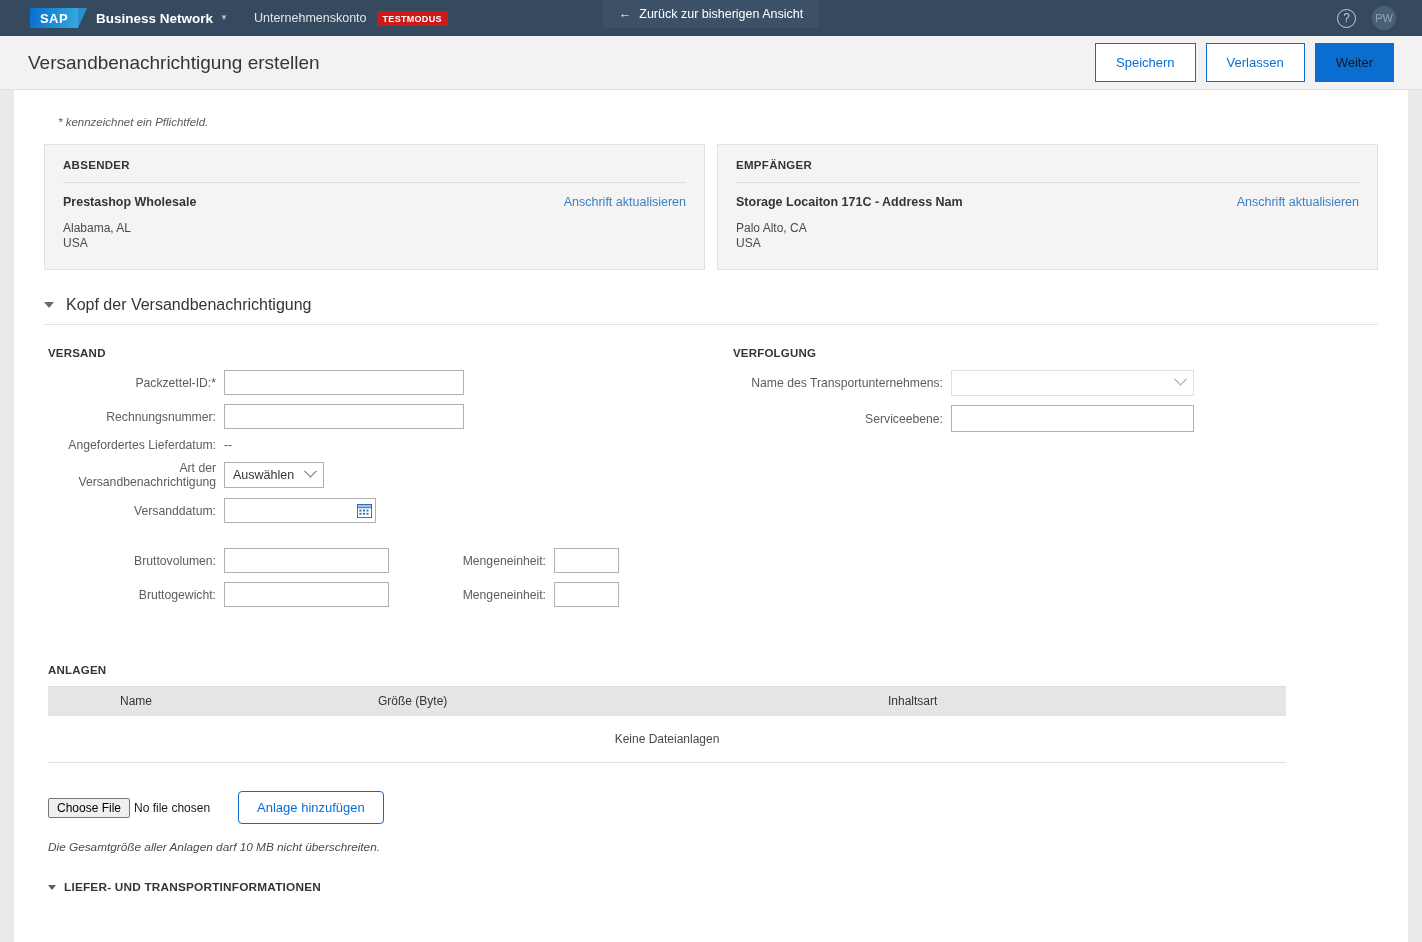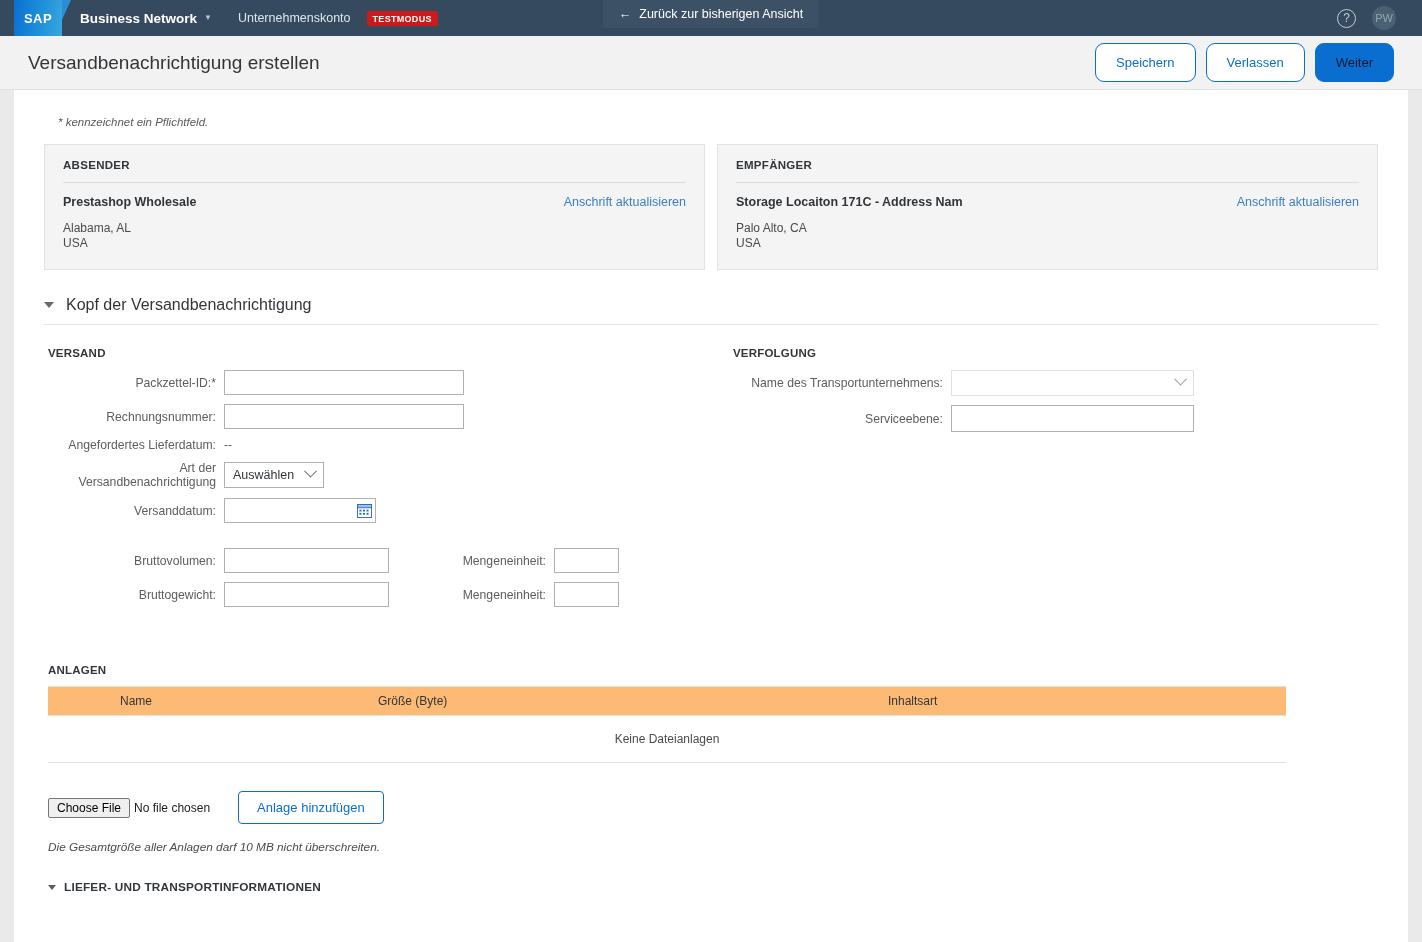--- a/index.html
+++ b/index.html
@@ -14,27 +14,28 @@
   
   .topbar {
     position: relative;
     height: 36px;
     background: #354a5f;
     display: flex;
     align-items: center;
     padding: 0 14px;
   }
   .sap-logo {
-    width: 48px; height: 36px;
+    width: 48px; height: 20px;
     background: linear-gradient(100deg, #0a6ed1 0%, #1e90d8 55%, #3aa7e0 100%);
     color: #fff;
     font-size: 13px;
     font-weight: bold;
     letter-spacing: .5px;
     display: flex; align-items: center; justify-content: center;
+    margin-left: 16px;
     position: relative;
     font-family: "Liberation Sans", sans-serif;
   }
   .sap-logo::after {
     content: "";
     position: absolute;
     right: -9px; top: 0;
     border-top: 20px solid #2a8ed4;
     border-right: 9px solid transparent;
   }
@@ -56,21 +57,21 @@
     margin-left: 26px;
   }
   .testmode {
     background: #cc1919;
     color: #fff;
     font-size: 9px;
     font-weight: bold;
     letter-spacing: .3px;
     padding: 3px 6px 2px;
     border-radius: 2px;
-    margin-left: 16px;
+    margin-left: 10px;
   }
   .backbtn {
     position: absolute;
     left: 50%;
     transform: translateX(-50%);
     top: 0;
     background: #3c5166;
     color: #fff;
     font-size: 12.5px;
     padding: 7px 16px;
@@ -118,21 +119,21 @@
   }
   .pagetitle {
     font-size: 19px;
     color: #32363a;
     font-weight: normal;
   }
   .actions { margin-left: auto; display: flex; gap: 10px; }
   .btn {
     font-size: 13px;
     padding: 11px 20px;
-    border-radius: 9px;
+    border-radius: 0;
     cursor: pointer;
     font-family: "Liberation Sans", sans-serif;
   }
   .btn-outline {
     background: #fff;
     border: 1px solid #0a6ed1;
     color: #0a6ed1;
   }
   .btn-primary {
     background: #0a6ed1;
@@ -285,21 +286,21 @@
   .att-title {
     font-size: 11.5px;
     font-weight: bold;
     color: #32363a;
     margin: 48px 0 10px 4px;
     letter-spacing: .2px;
   }
   .att-table { width: 1238px; margin-left: 4px; }
   .att-head {
     display: flex;
-    background: #fdba74;
+    background: #e5e5e5;
     border-top: 1px solid #e0e0e0;
     border-bottom: 1px solid #e0e0e0;
     font-size: 12px;
     color: #32363a;
     padding: 7px 0;
   }
   .att-head span:nth-child(1) { width: 330px; padding-left: 72px; }
   .att-head span:nth-child(2) { width: 510px; }
   .att-empty {
     text-align: center;

